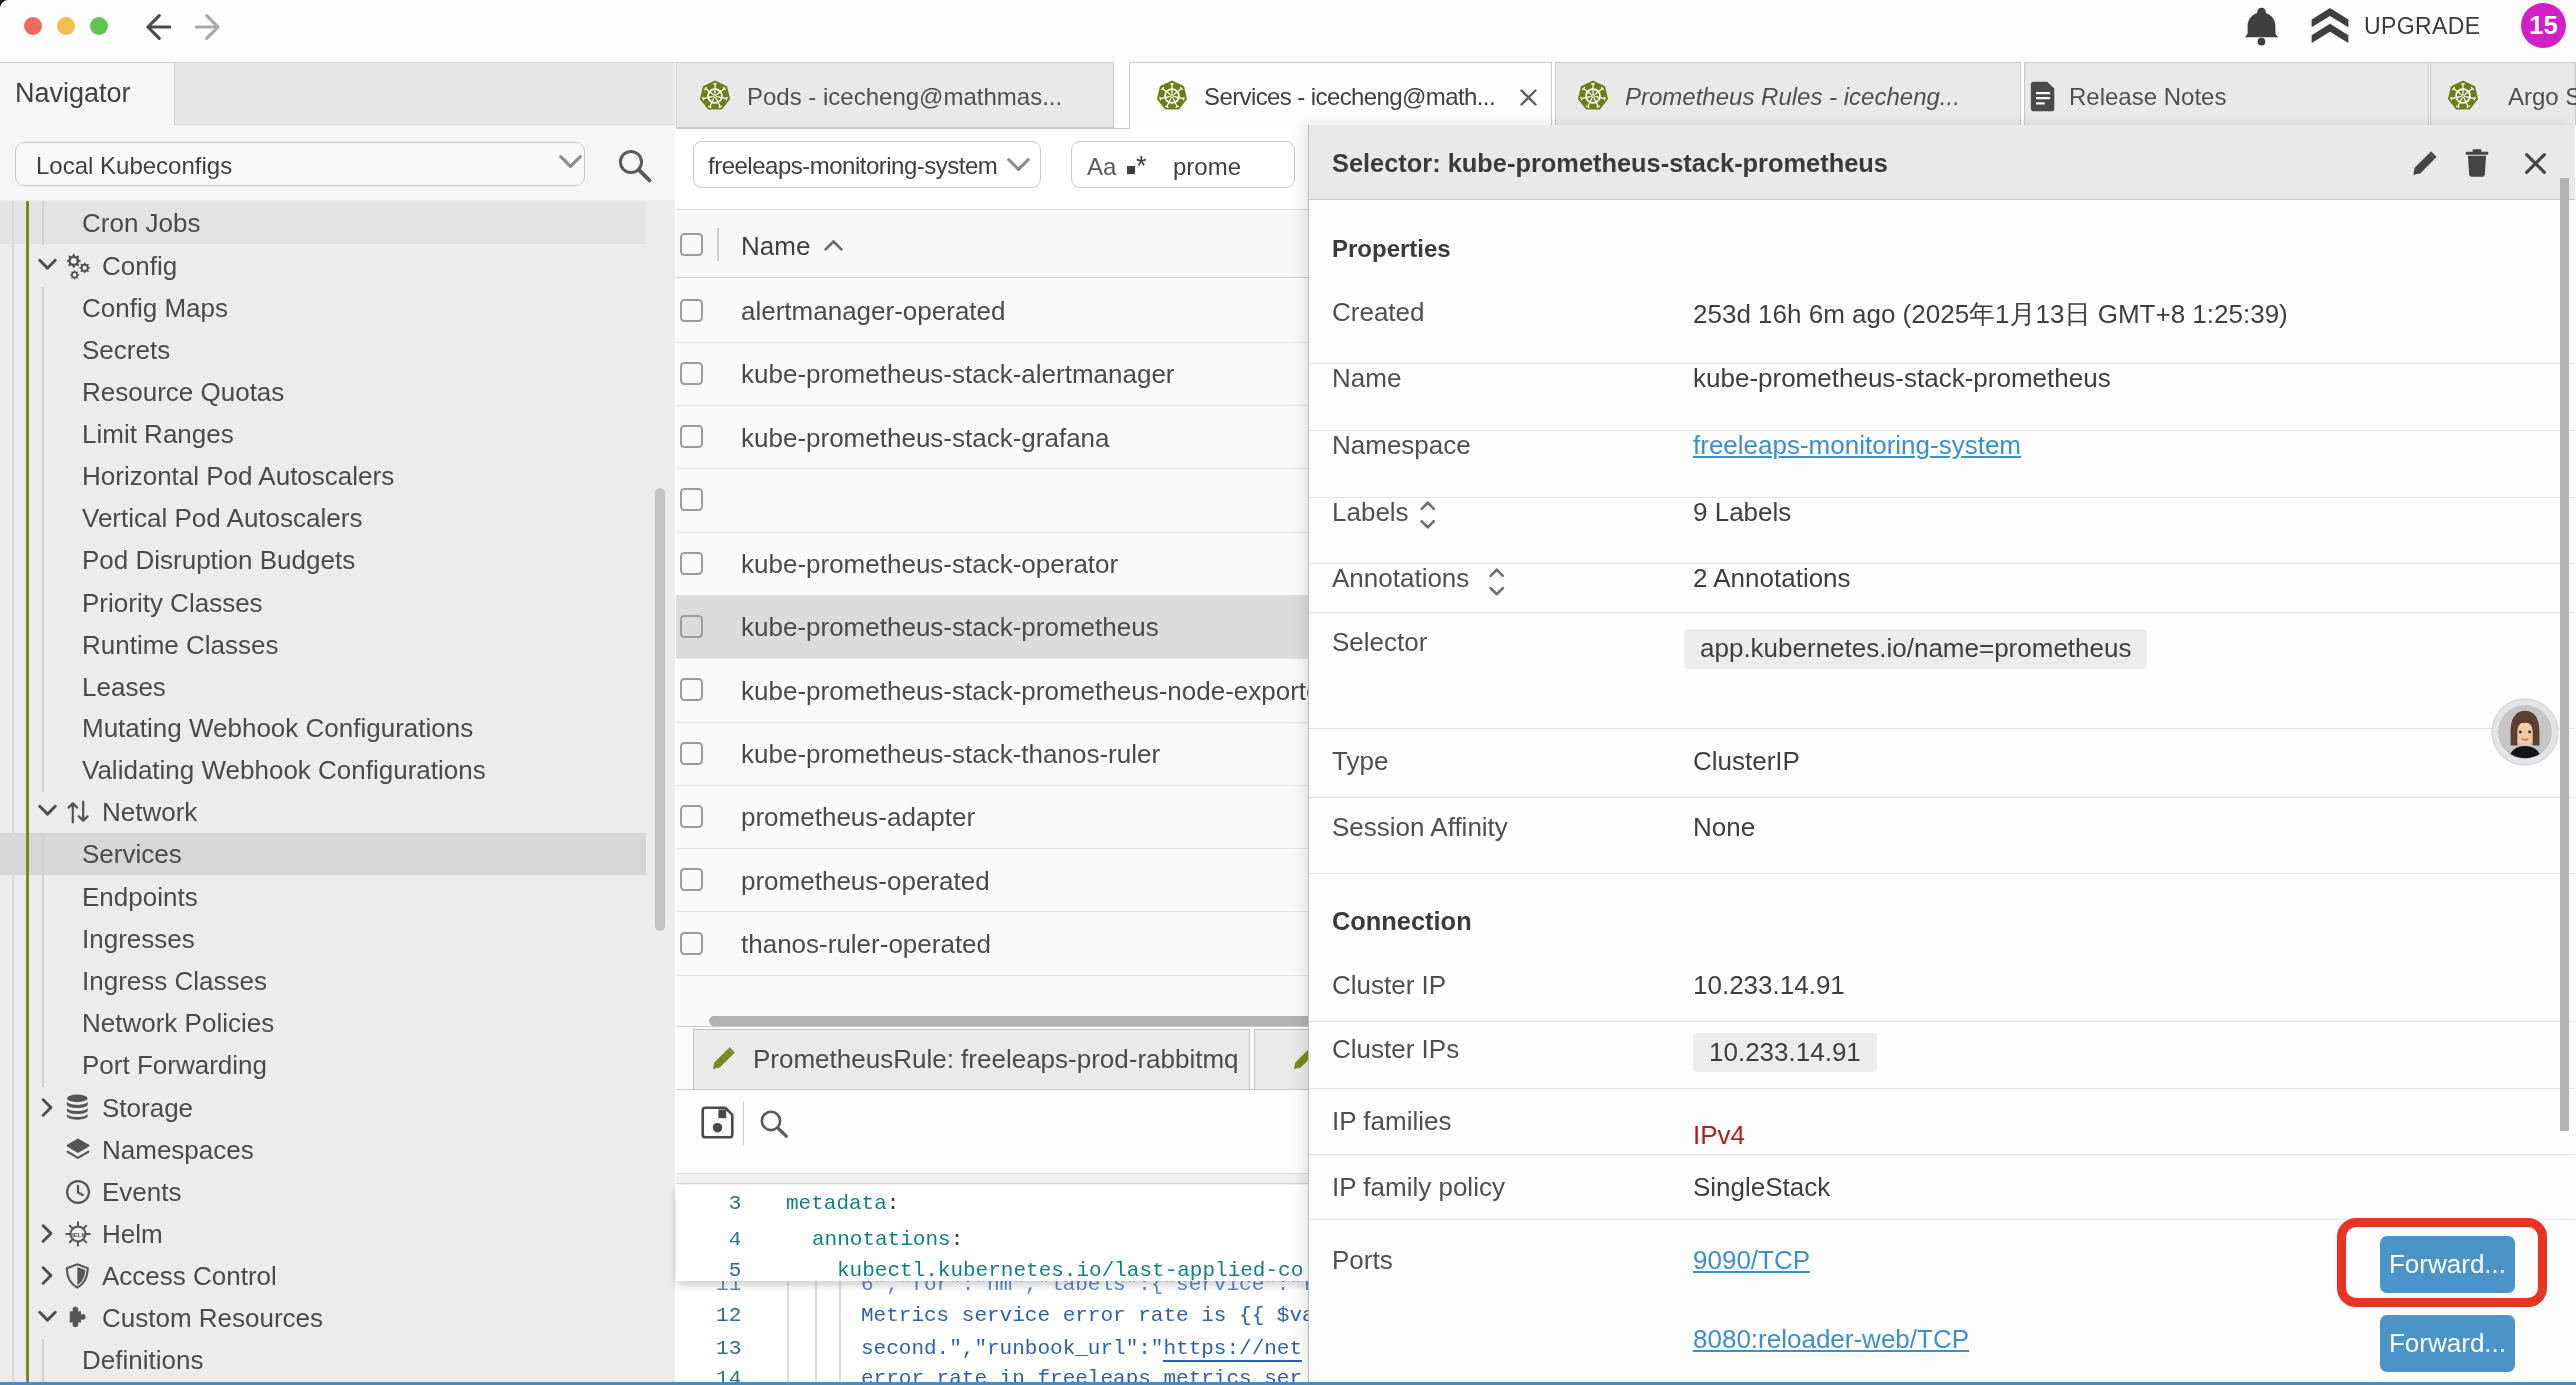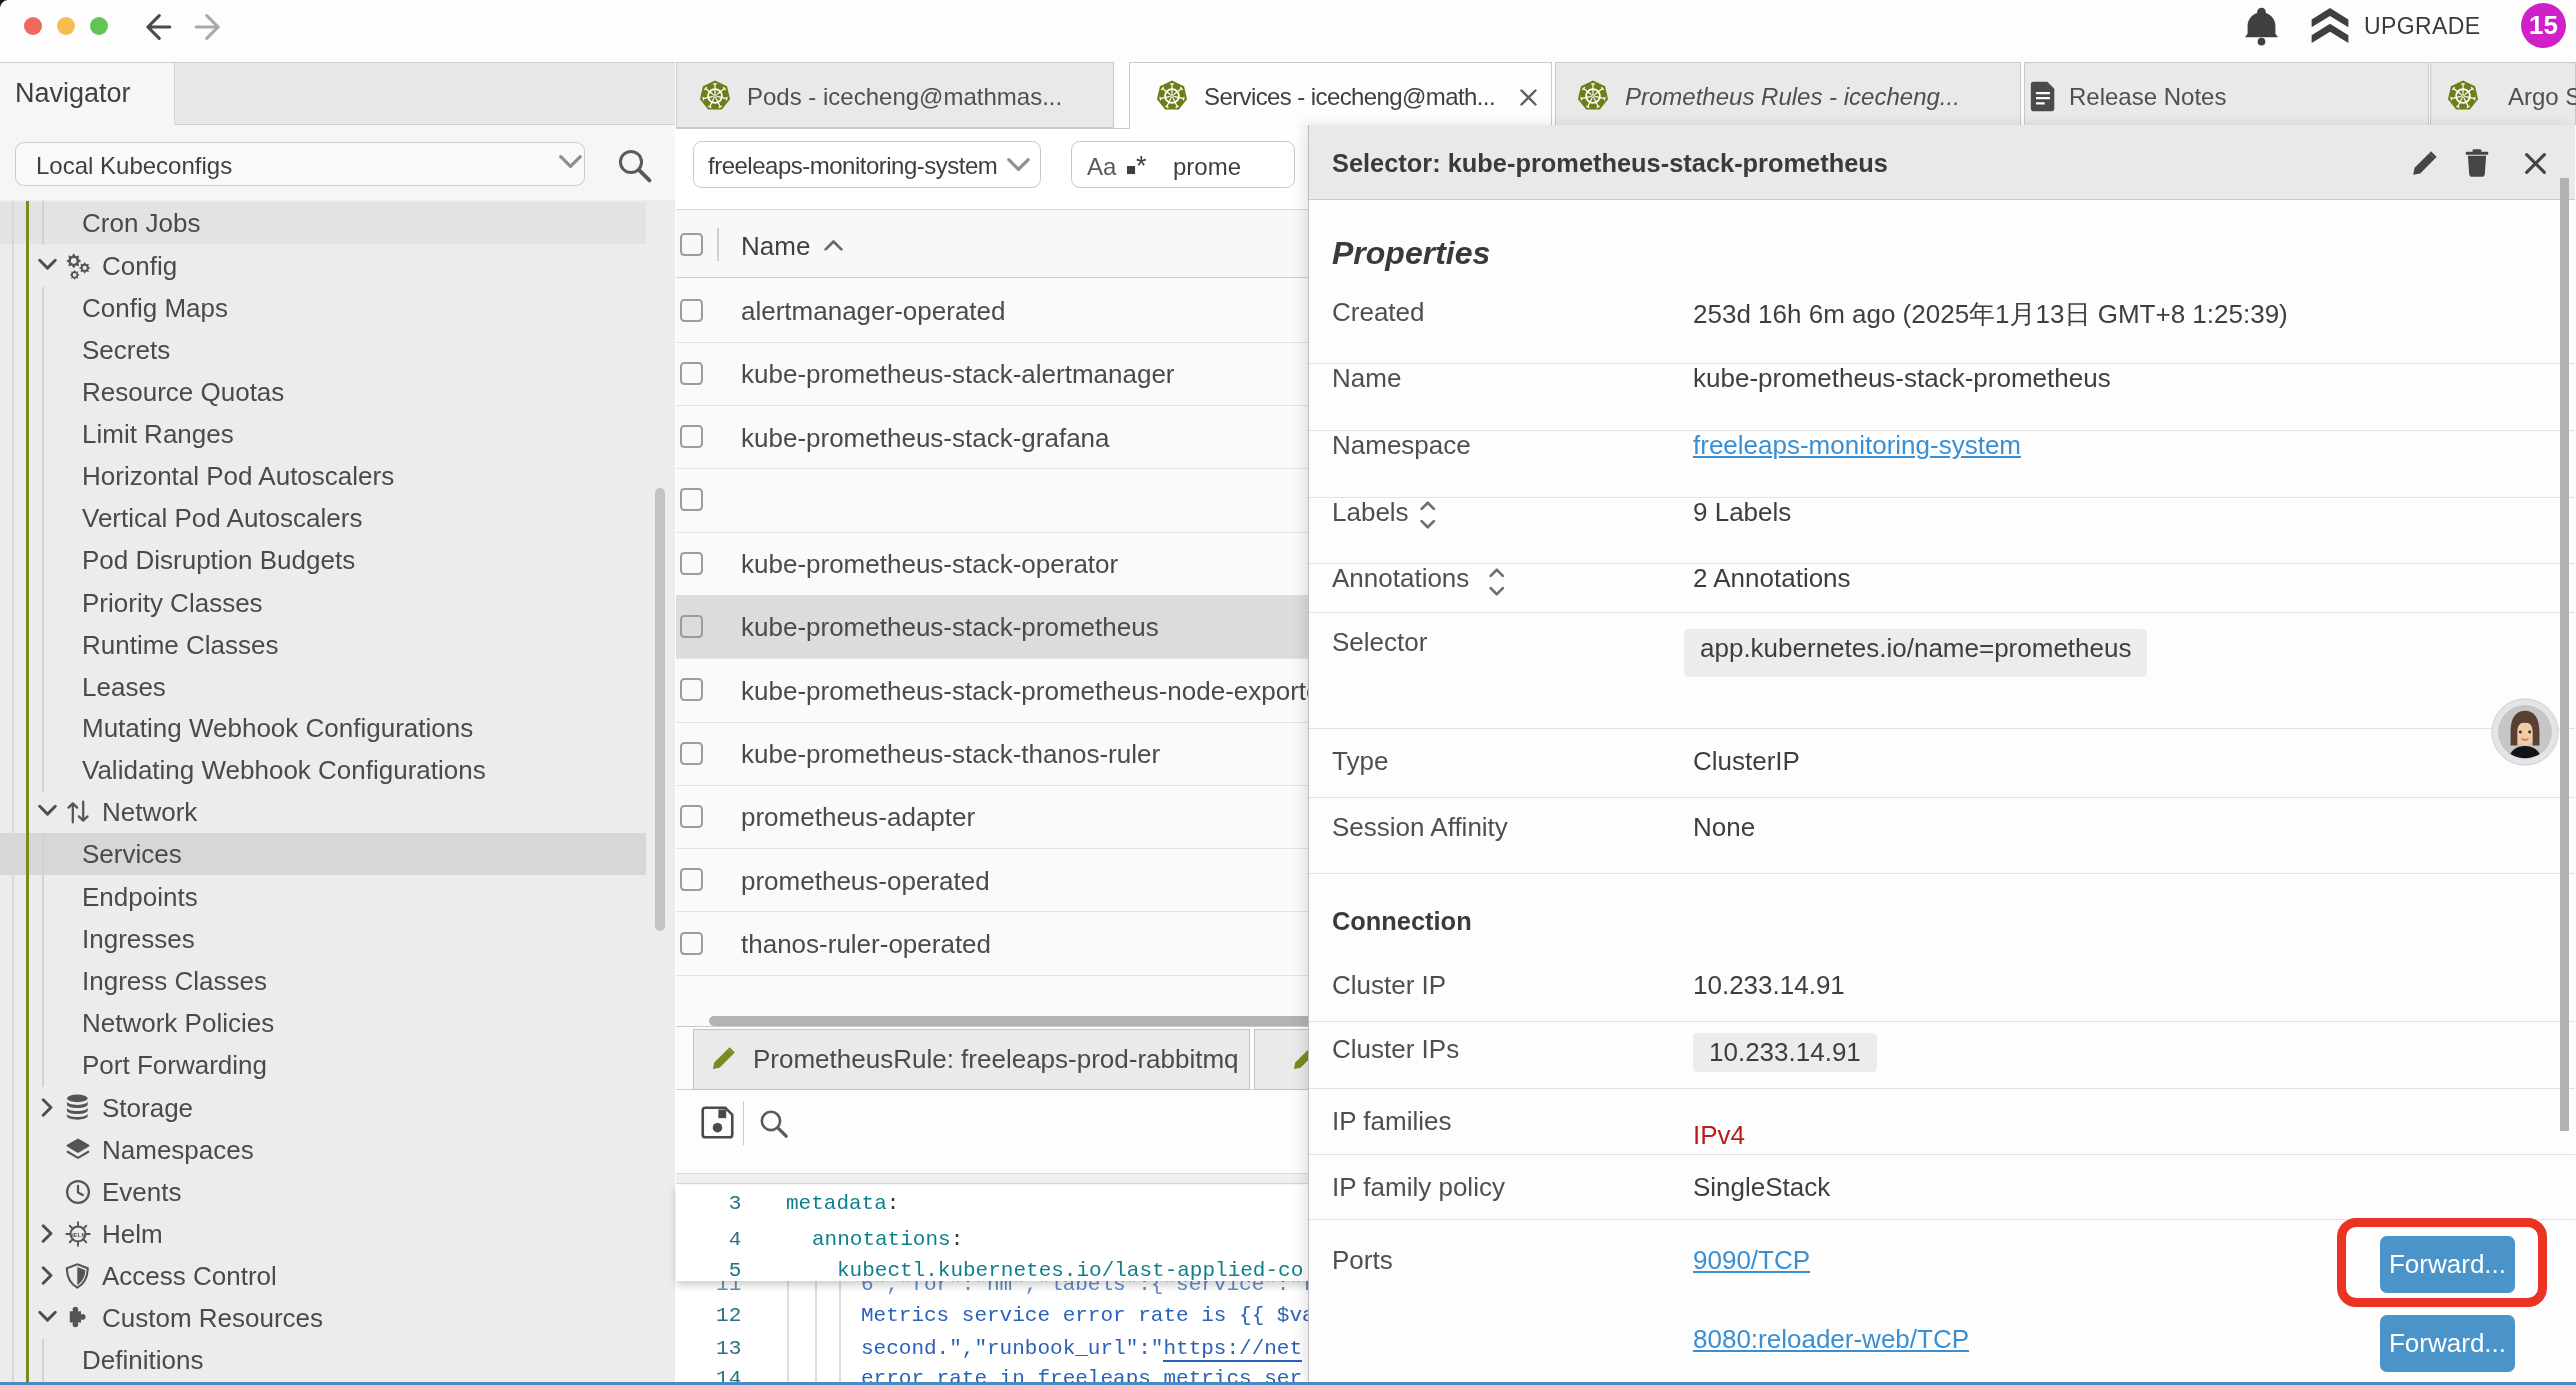--- a/index.html
+++ b/index.html
@@ -332,21 +332,21 @@
         <path d="M23.5 2.5 L29.5 8.5 L27.5 10.5 L21.5 4.5 Z" fill="#454545"></path>
       </svg>
       <svg class="abs" style="left:1155px;top:23px" width="26" height="30" viewBox="0 0 30 34">
         <path d="M4.5 8.5 L25.5 8.5 L24 30 C23.9 31.7 22.6 33 21 33 L9 33 C7.4 33 6.1 31.7 6 30 Z" fill="#454545"></path>
         <rect x="2" y="4" width="26" height="3.4" rx="1.2" fill="#454545"></rect>
         <rect x="10" y="1" width="10" height="4" rx="1.2" fill="#454545"></rect>
       </svg>
       <svg class="abs" style="left:1215px;top:27px" width="23" height="23" viewBox="0 0 26 26">
         <path d="M3 3 L23 23 M23 3 L3 23" stroke="#454545" stroke-width="3.6" stroke-linecap="round"></path>
       </svg>
-      <div class="abs" style="left:23px;top:110px;font-size:32px;font-weight:bold;color:#3a3a3a;font-style:italic;">Properties</div>
+      <div class="abs" style="left:23px;top:110px;font-size:24px;font-weight:bold;color:#3a3a3a;">Properties</div>
       <div class="abs" style="left:23px;top:172px;font-size:26px;color:#4f4f4f;white-space:nowrap;">Created</div>
       <div class="abs" style="left:384px;top:172px;font-size:26px;color:#3e3e3e;white-space:nowrap;">253d 16h 6m ago (2025年1月13日 GMT+8 1:25:39)</div>
       <div class="abs" style="left:0;top:238px;width:1266px;height:0.9px;background:#e2e2e2;"></div>
       <div class="abs" style="left:23px;top:238px;font-size:26px;color:#4f4f4f;white-space:nowrap;">Name</div>
       <div class="abs" style="left:384px;top:238px;font-size:26px;color:#3e3e3e;white-space:nowrap;">kube-prometheus-stack-prometheus</div>
       <div class="abs" style="left:0;top:305px;width:1266px;height:0.9px;background:#e2e2e2;"></div>
       <div class="abs" style="left:23px;top:305px;font-size:26px;color:#4f4f4f;white-space:nowrap;">Namespace</div>
       <div class="abs" style="left:384px;top:305px;font-size:26px;color:#3e3e3e;white-space:nowrap;color:#3a8fd3;text-decoration:underline;">freeleaps-monitoring-system</div>
       <div class="abs" style="left:0;top:372px;width:1266px;height:0.9px;background:#e2e2e2;"></div>
       <div class="abs" style="left:23px;top:372px;font-size:26px;color:#4f4f4f;white-space:nowrap;">Labels</div>
@@ -355,21 +355,21 @@
       </svg>
       <div class="abs" style="left:384px;top:372px;font-size:26px;color:#3e3e3e;white-space:nowrap;">9 Labels</div>
       <div class="abs" style="left:0;top:438px;width:1266px;height:0.9px;background:#e2e2e2;"></div>
       <div class="abs" style="left:23px;top:438px;font-size:26px;color:#4f4f4f;white-space:nowrap;">Annotations</div>
       <svg class="abs" style="left:179px;top:442px" width="17.5" height="30" viewBox="0 0 20 34">
         <path d="M3 10 L10 3 L17 10 M3 24 L10 31 L17 24" stroke="#6f6f6f" stroke-width="3" fill="none" stroke-linecap="round" stroke-linejoin="round"></path>
       </svg>
       <div class="abs" style="left:384px;top:438px;font-size:26px;color:#3e3e3e;white-space:nowrap;">2 Annotations</div>
       <div class="abs" style="left:0;top:487px;width:1266px;height:0.9px;background:#e2e2e2;"></div>
       <div class="abs" style="left:23px;top:502px;font-size:26px;color:#4f4f4f;white-space:nowrap;">Selector</div>
-      <div class="abs" style="left:375px;top:504px;height:48px;line-height:39px;padding:0 16px;background:#ececec;border-radius:4.4px;font-size:26px;color:#3e3e3e;white-space:nowrap;">app.kubernetes.io/name=prometheus</div>
+      <div class="abs" style="left:375px;top:504px;height:40px;line-height:39px;padding:0 16px;background:#ececec;border-radius:4.4px;font-size:26px;color:#3e3e3e;white-space:nowrap;">app.kubernetes.io/name=prometheus</div>
       <div class="abs" style="left:0;top:603px;width:1266px;height:0.9px;background:#e2e2e2;"></div>
       <div class="abs" style="left:23px;top:621px;font-size:26px;color:#4f4f4f;white-space:nowrap;">Type</div>
       <div class="abs" style="left:384px;top:621px;font-size:26px;color:#3e3e3e;white-space:nowrap;">ClusterIP</div>
       <div class="abs" style="left:0;top:672px;width:1266px;height:0.9px;background:#e2e2e2;"></div>
       <div class="abs" style="left:23px;top:687px;font-size:26px;color:#4f4f4f;white-space:nowrap;">Session Affinity</div>
       <div class="abs" style="left:384px;top:687px;font-size:26px;color:#3e3e3e;white-space:nowrap;">None</div>
       <div class="abs" style="left:0;top:748px;width:1266px;height:0.9px;background:#e2e2e2;"></div>
       <div class="abs" style="left:23px;top:782px;font-size:25.4px;font-weight:bold;color:#3a3a3a;">Connection</div>
       <div class="abs" style="left:23px;top:845px;font-size:26px;color:#4f4f4f;white-space:nowrap;">Cluster IP</div>
       <div class="abs" style="left:384px;top:845px;font-size:26px;color:#3e3e3e;white-space:nowrap;">10.233.14.91</div>

